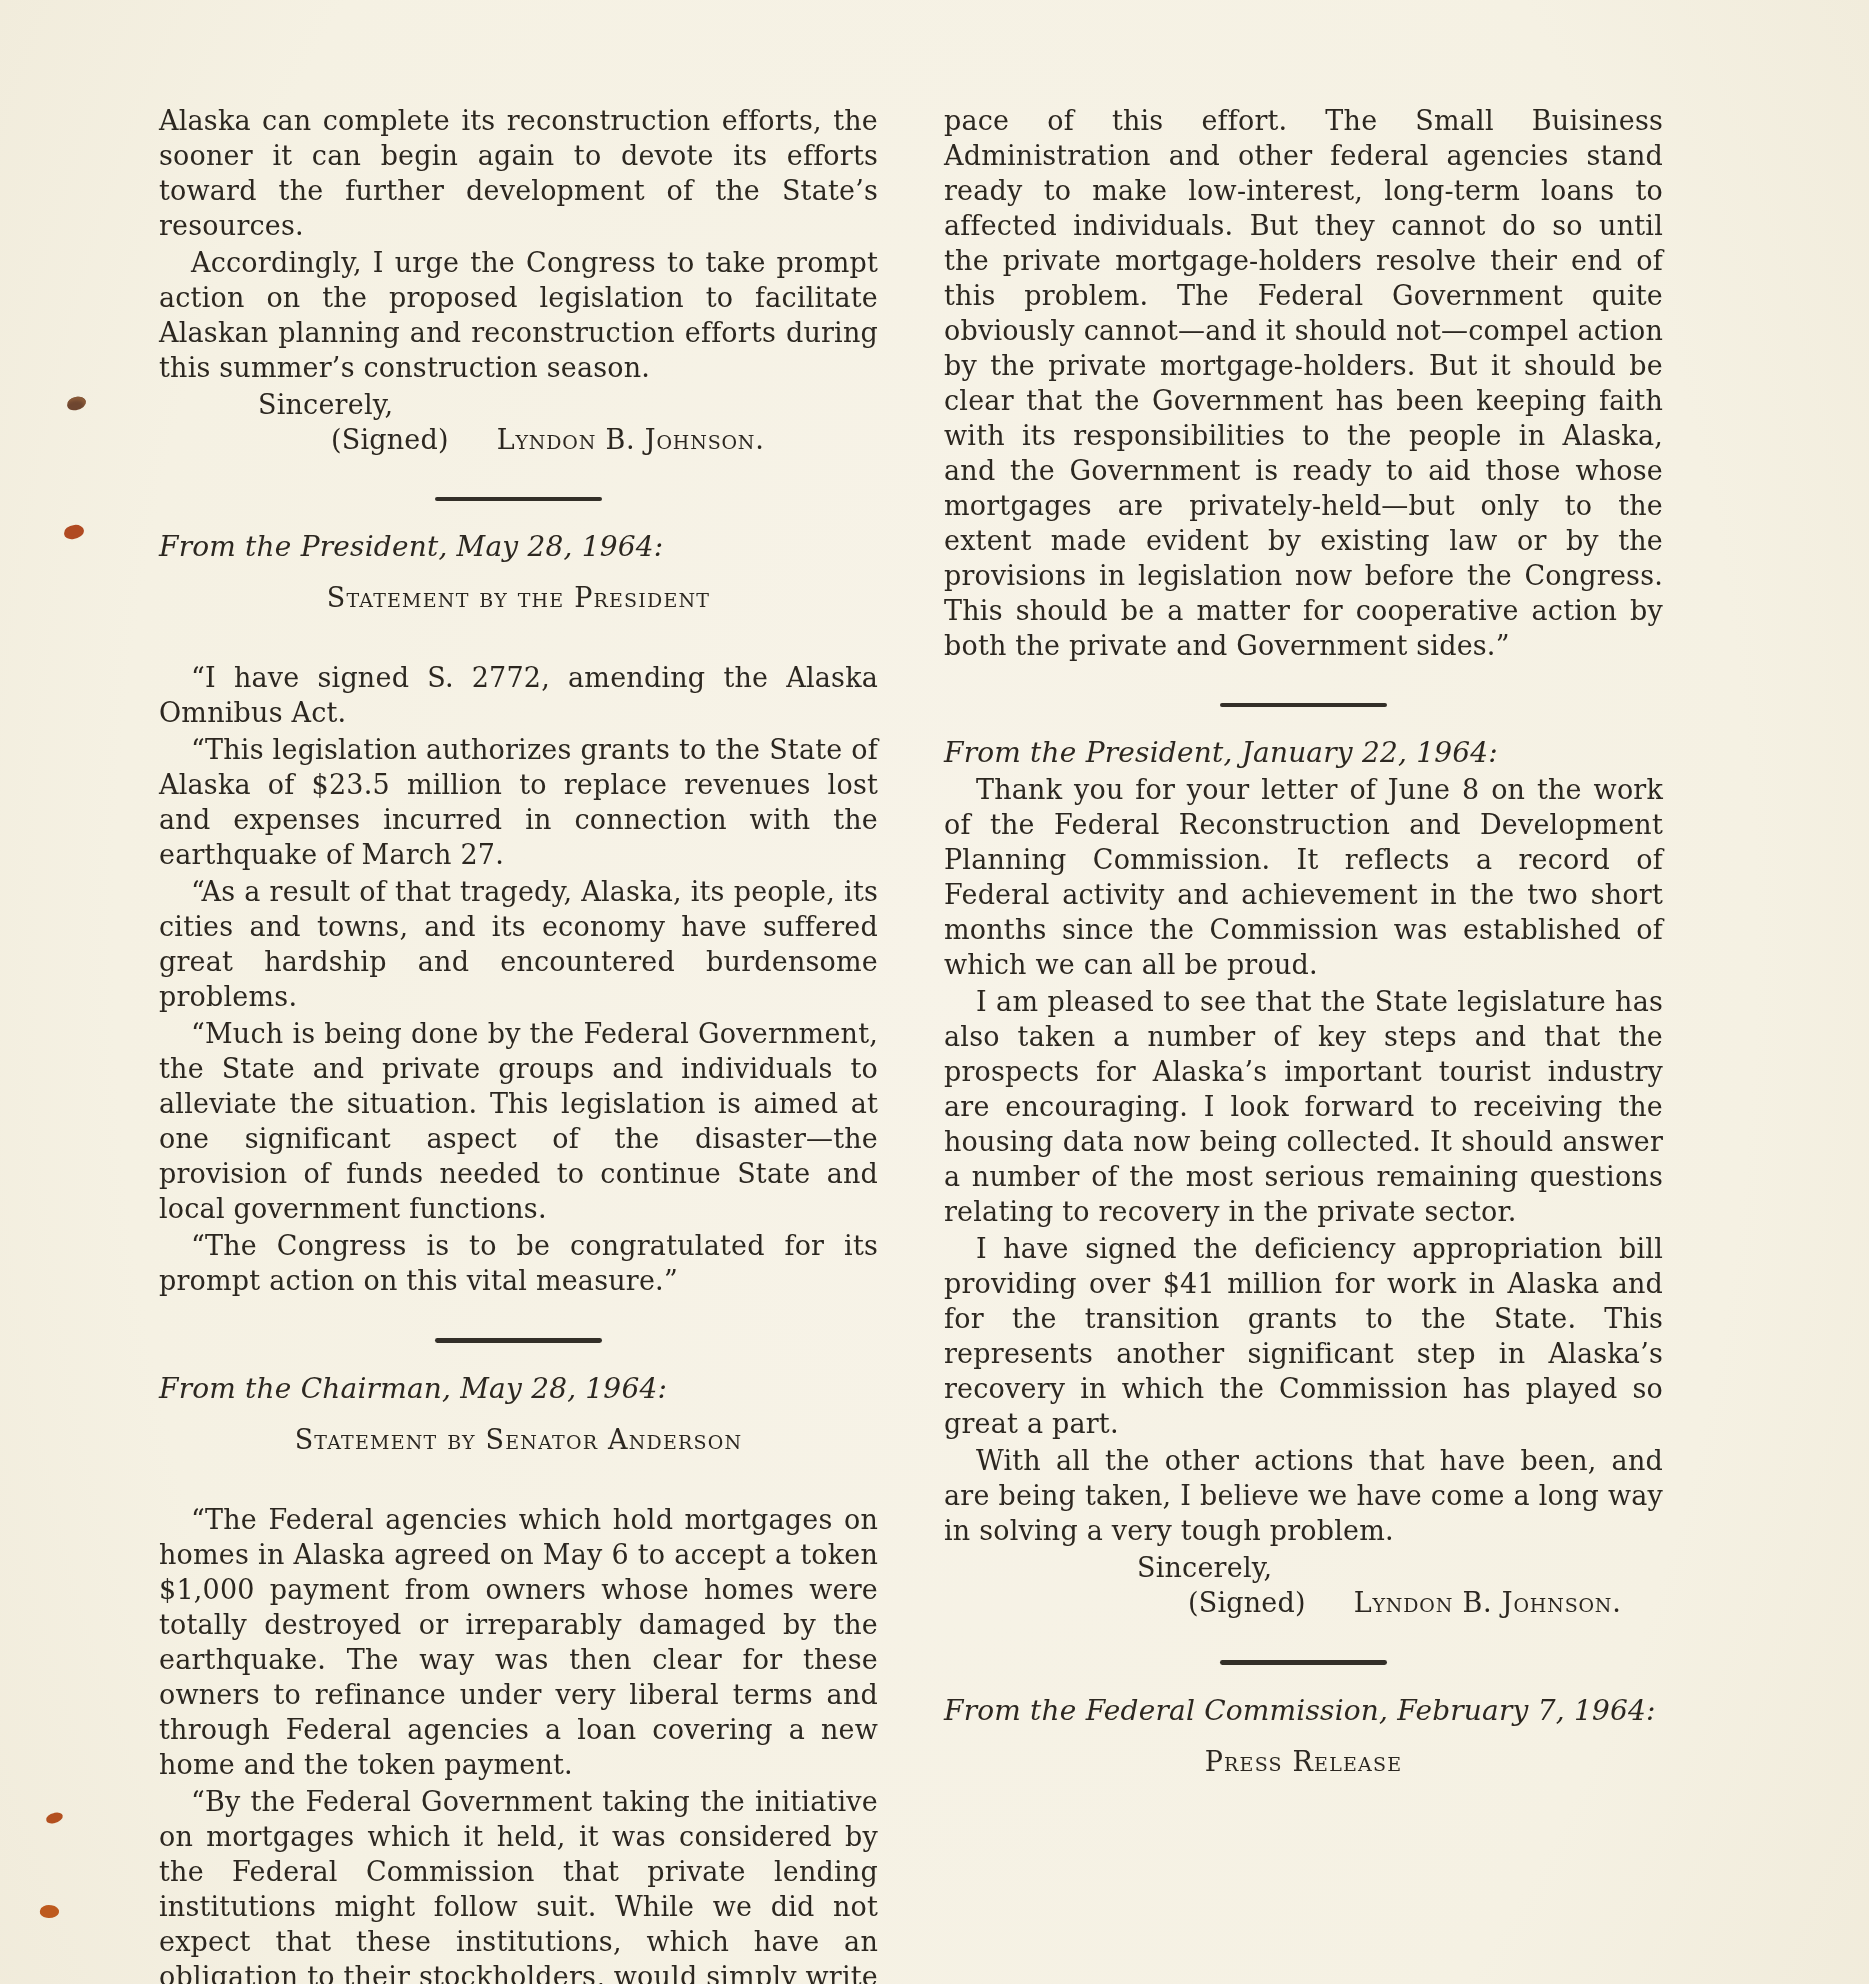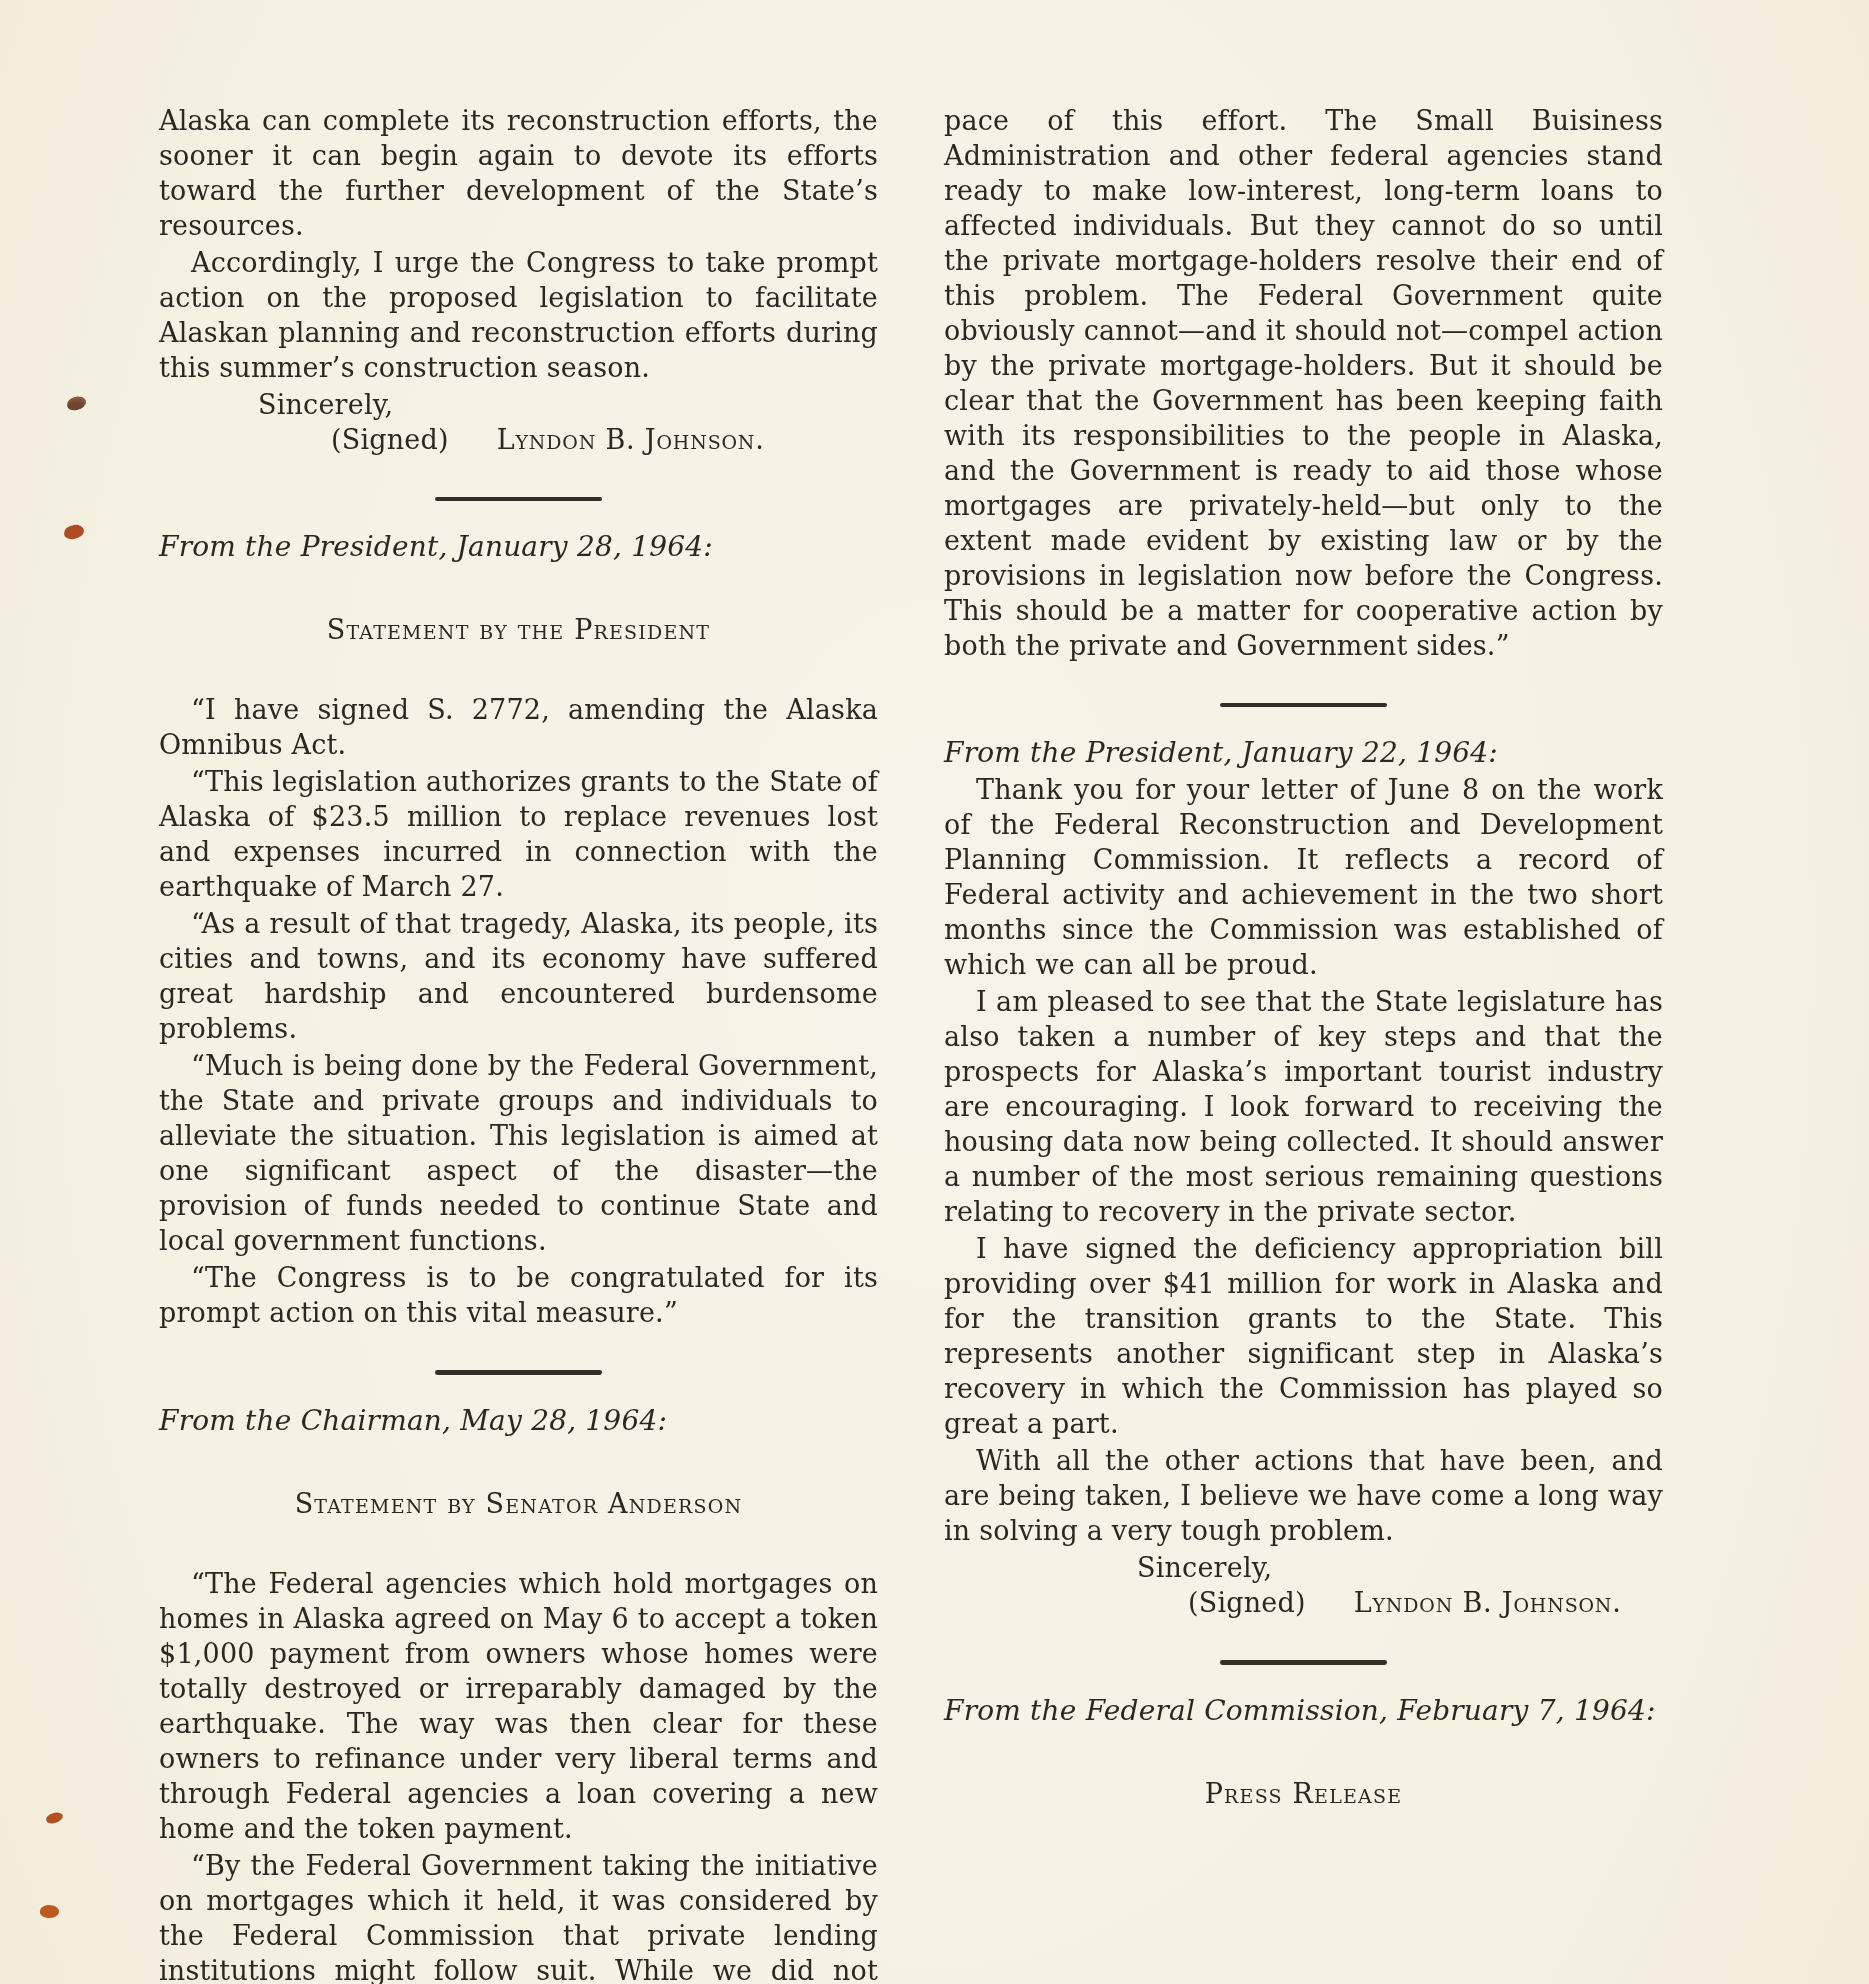--- a/index.html
+++ b/index.html
@@ -41,21 +41,21 @@
     font-style: italic;
     text-align: left;
     font-size: 28px;
     margin-top: 67px;
   }
   .section-heading {
     font-variant: small-caps;
     text-align: center;
     font-size: 27px;
     letter-spacing: 1.2px;
-    margin-top: 48px;
+    margin-top: 16px;
     font-weight: normal;
   }
   .section-heading + p, .letter-heading + p { margin-top: 45px; }
   .letter-heading {
     font-variant: small-caps;
     text-align: left;
     font-size: 25.4px;
     line-height: 35px;
     letter-spacing: 0.8px;
     margin-top: 47px;
@@ -98,21 +98,21 @@
     <p>Alaska can complete its reconstruction efforts, the sooner it can begin again to devote its efforts toward the further development of the State’s resources.</p>
     <p class="indent">Accordingly, I urge the Congress to take prompt action on the proposed legislation to facilitate Alaskan planning and reconstruction efforts during this summer’s construction season.</p>
 
     <div class="sig-block">
       <div class="sig-sincerely">Sincerely,</div>
       <div class="sig-signed-line"><span>(Signed)</span><span class="sig-name">Lyndon B. Johnson.</span></div>
     </div>
 
     <div class="divider"></div>
 
-    <p class="source-line" style="margin-top:0;">From the President, January 28, 1964:</p>
+    <p class="source-line" style="margin-top:0;">From the President, May 28, 1964:</p>
     <h2 class="section-heading">Statement by the President</h2>
     <p class="indent">“I have signed S. 2772, amending the Alaska Omnibus Act.</p>
     <p class="indent">“This legislation authorizes grants to the State of Alaska of $23.5 million to replace revenues lost and expenses incurred in connection with the earthquake of March 27.</p>
     <p class="indent">“As a result of that tragedy, Alaska, its people, its cities and towns, and its economy have suffered great hardship and encountered burdensome problems.</p>
     <p class="indent">“Much is being done by the Federal Government, the State and private groups and individuals to alleviate the situation.  This legislation is aimed at one significant aspect of the disaster—the provision of funds needed to continue State and local government functions.</p>
     <p class="indent">“The Congress is to be congratulated for its prompt action on this vital measure.”</p>
 
     <div class="divider"></div>
 
     <p class="source-line" style="margin-top:0;">From the Chairman, May 28, 1964:</p>

